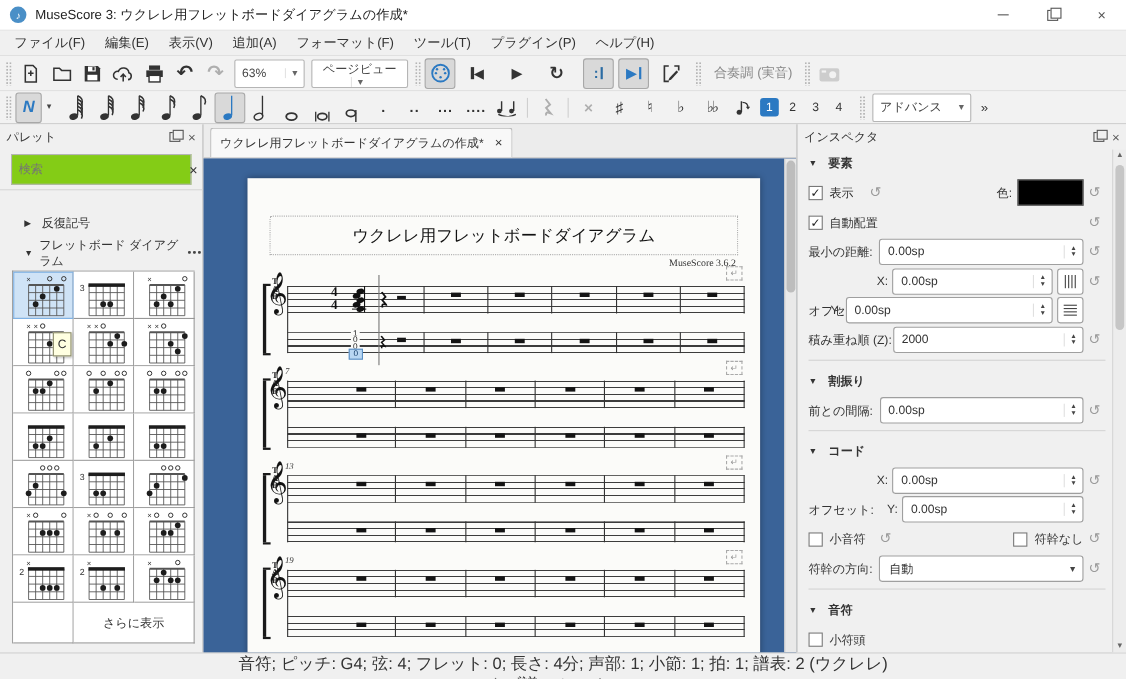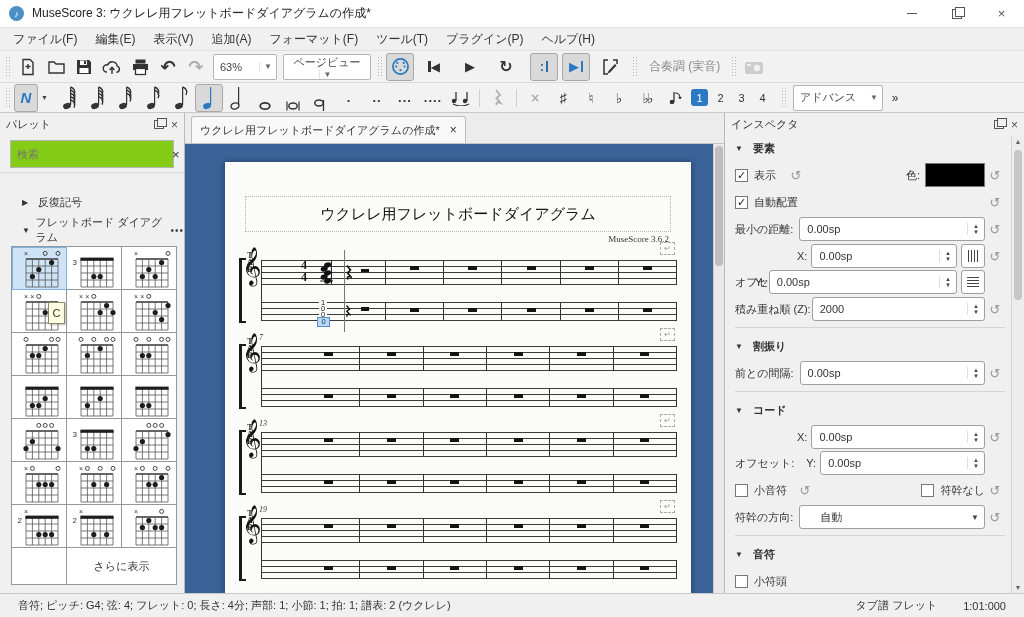--- a/index.html
+++ b/index.html
@@ -113,23 +113,23 @@
     font-size:11px;color:#222;margin-right:6px;flex:0 0 13px;box-sizing:border-box;}
   .spin{height:24px;background:#fff;border:1px solid #9f9f9f;border-radius:3px;display:flex;align-items:center;box-sizing:border-box;}
   .spin .sval{flex:1;padding:0 7px;}
   .spin .sarr{width:16px;border-left:1px solid #e0e0e0;display:flex;flex-direction:column;align-items:center;justify-content:center;font-size:6px;color:#444;line-height:6px;}
   .swatch{width:58px;height:22px;background:#000;border:1px solid #777;}
   .sqbtn{width:24px;height:24px;border:1px solid #9f9f9f;border-radius:3px;background:#fff;margin-left:4px;display:flex;align-items:center;justify-content:center;box-sizing:border-box;}
   .vbars{display:flex;gap:1.5px;} .vbars i{width:1.5px;height:12px;background:#444;}
   .hbars{display:flex;flex-direction:column;gap:1.5px;} .hbars i{width:12px;height:1.5px;background:#444;}
   .idiv{height:1px;background:#d4d4d4;margin:6px 0;}
   .ddown{height:24px;background:#fff;border:1px solid #9f9f9f;border-radius:3px;display:flex;align-items:center;box-sizing:border-box;flex:1;}
-  .ddown .dval{flex:1;padding:0 20px;} .ddown .darr{width:18px;font-size:8px;color:#444;text-align:center;}
+  .ddown .dval{flex:1;padding:0 8px;} .ddown .darr{width:18px;font-size:8px;color:#444;text-align:center;}
   
-  #statusbar{height:24px;background:#f0f0f0;border-top:1px solid #c9c9c9;display:flex;align-items:center;font-size:11px;color:#333;padding:0 18px;box-sizing:border-box;}
+  #statusbar{height:24px;background:#f0f0f0;border-top:1px solid #c9c9c9;display:flex;align-items:center;font-size:15px;color:#333;padding:0 4px;box-sizing:border-box;flex-direction:column;}
   #statusbar .sleft{flex:1;}
   #statusbar .smode{margin-right:26px;}
 </style>
 </head>
 <body>
 
 <div id="titlebar" class="bar">
   <div id="app-icon">♪</div>
   <div class="title">MuseScore 3: ウクレレ用フレットボードダイアグラムの作成*</div>
   <div class="winbtn">

